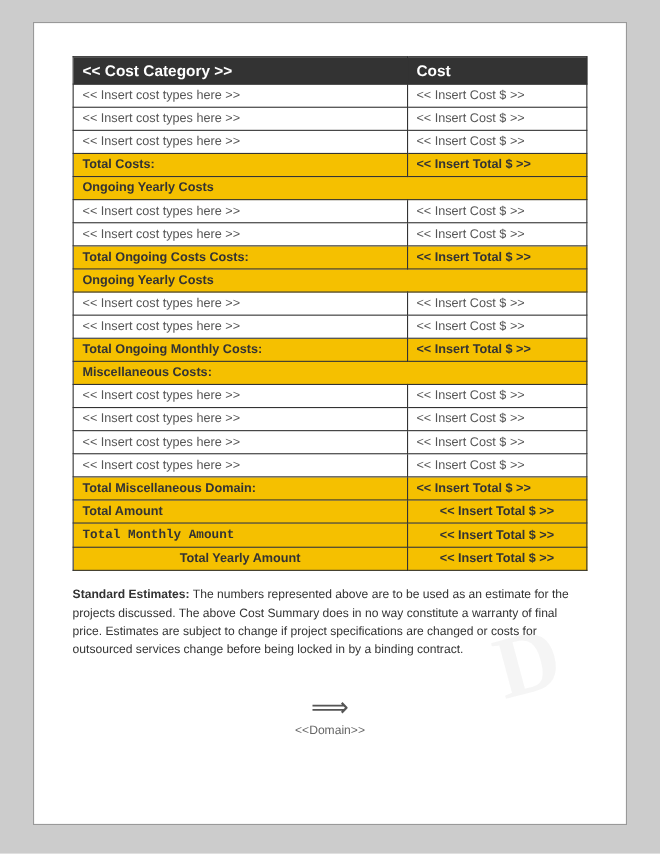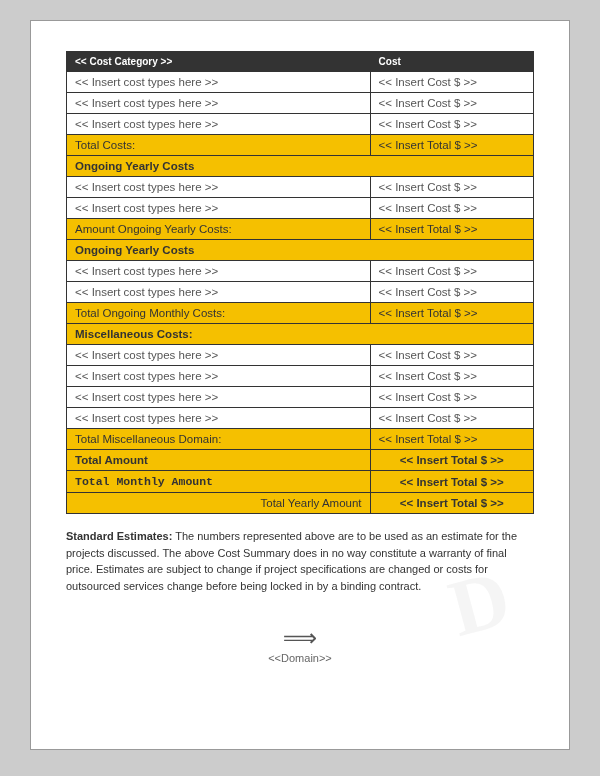--- a/index.html
+++ b/index.html
@@ -47,32 +47,32 @@
     .cost-table td, .cost-table th {
       padding: 4px 8px;
       border: 1px solid #333;
       font-size: 11.5px;
     }
     
     .row-header td {
       background: #333;
       color: #fff;
       font-weight: bold;
-      font-size: 10px;
+      font-size: 14px;
     }
     
     .row-data td {
       background: #fff;
       color: #555;
     }
     
     .row-total td {
       background: #F5C000;
       color: #333;
-      font-weight: normal;
+      font-weight: bold;
     }
     
     .row-section td {
       background: #F5C000;
       color: #333;
       font-weight: bold;
     }
     
     .row-summary td {
       background: #F5C000;
@@ -153,21 +153,21 @@
     </tr>
         <tr class="row-data">
         <td>&lt;&lt; Insert cost types here &gt;&gt;</td>
         <td>&lt;&lt; Insert Cost $ &gt;&gt;</td>
       </tr>
         <tr class="row-data">
         <td>&lt;&lt; Insert cost types here &gt;&gt;</td>
         <td>&lt;&lt; Insert Cost $ &gt;&gt;</td>
       </tr>
         <tr class="row-total">
-      <td>Amount Ongoing Yearly Costs:</td>
+      <td>Total Ongoing Costs Costs:</td>
       <td>&lt;&lt; Insert Total $ &gt;&gt;</td>
     </tr>
         <tr class="row-section">
       <td colspan="2">Ongoing Yearly Costs</td>
     </tr>
         <tr class="row-data">
         <td>&lt;&lt; Insert cost types here &gt;&gt;</td>
         <td>&lt;&lt; Insert Cost $ &gt;&gt;</td>
       </tr>
         <tr class="row-data">
@@ -203,21 +203,21 @@
     </tr>
         <tr class="row-summary">
     <td style="text-align:left; font-weight:bold;">Total Amount</td>
     <td style="font-weight:bold;">&lt;&lt; Insert Total $ &gt;&gt;</td>
   </tr>
         <tr class="row-summary">
     <td style="text-align:left; font-weight:bold;font-family:Liberation Mono, monospace;">Total Monthly Amount</td>
     <td style="font-weight:bold;">&lt;&lt; Insert Total $ &gt;&gt;</td>
   </tr>
         <tr class="row-summary">
-    <td style="text-align:right; font-weight:normal;">Total Yearly Amount</td>
+    <td style="text-align:center; font-weight:bold;">Total Yearly Amount</td>
     <td style="font-weight:bold;">&lt;&lt; Insert Total $ &gt;&gt;</td>
   </tr>
       </tbody>
   </table>
 
   <div class="disclaimer">
     <strong>Standard Estimates:</strong><span> The numbers represented above are to be used as an estimate for the projects discussed. The above Cost Summary does in no way constitute a warranty of final price. Estimates are subject to change if project specifications are changed or costs for outsourced services change before being locked in by a binding contract.</span>
   </div>
 
   <div class="watermark">D</div>

